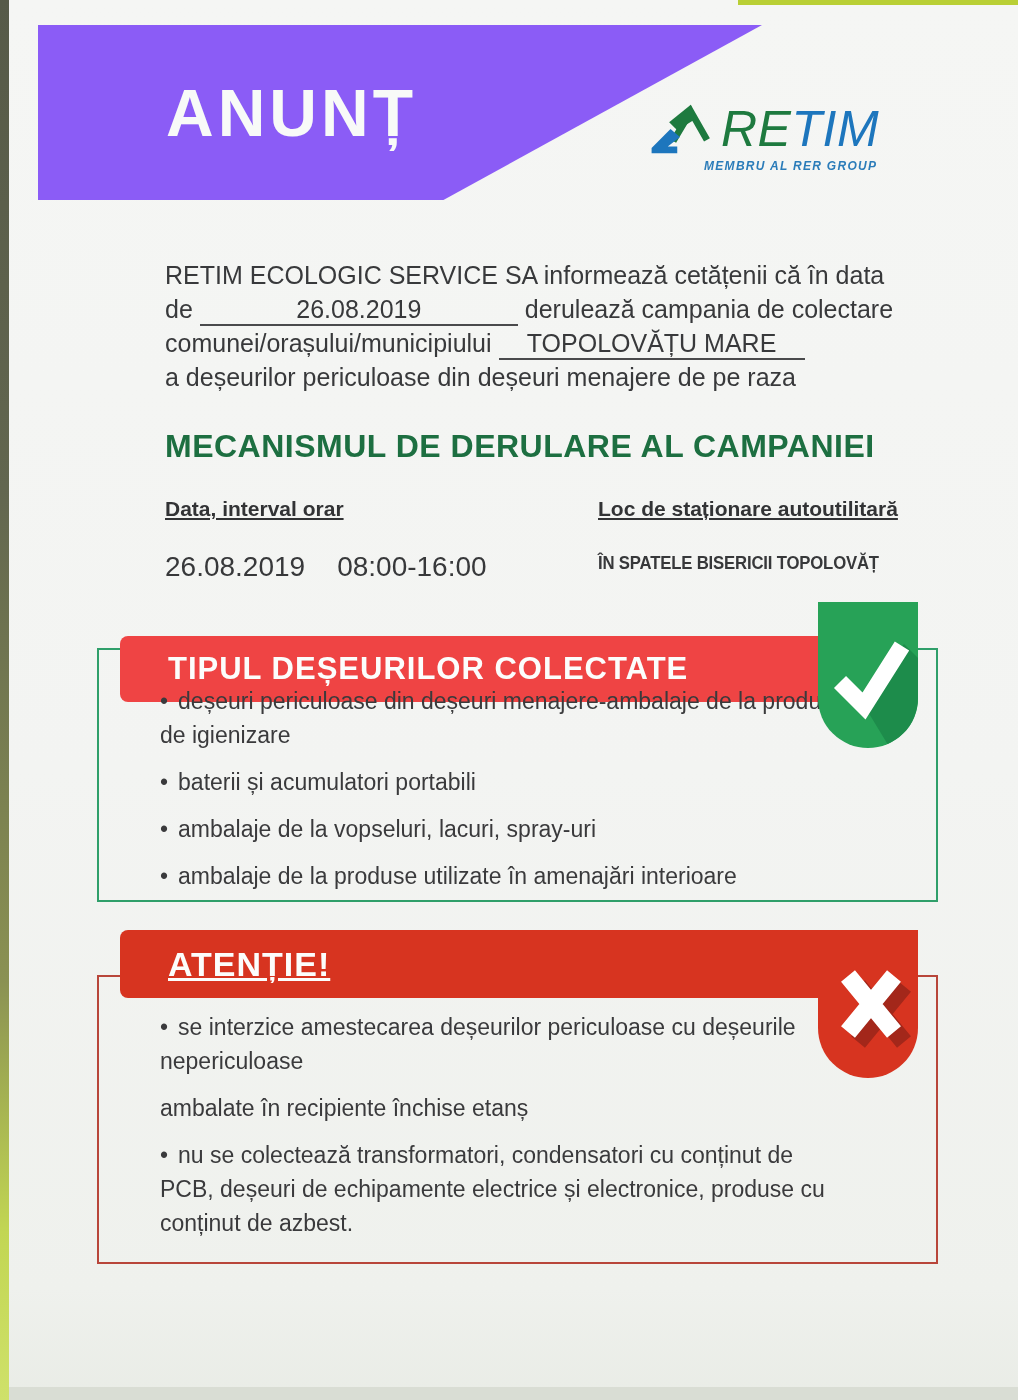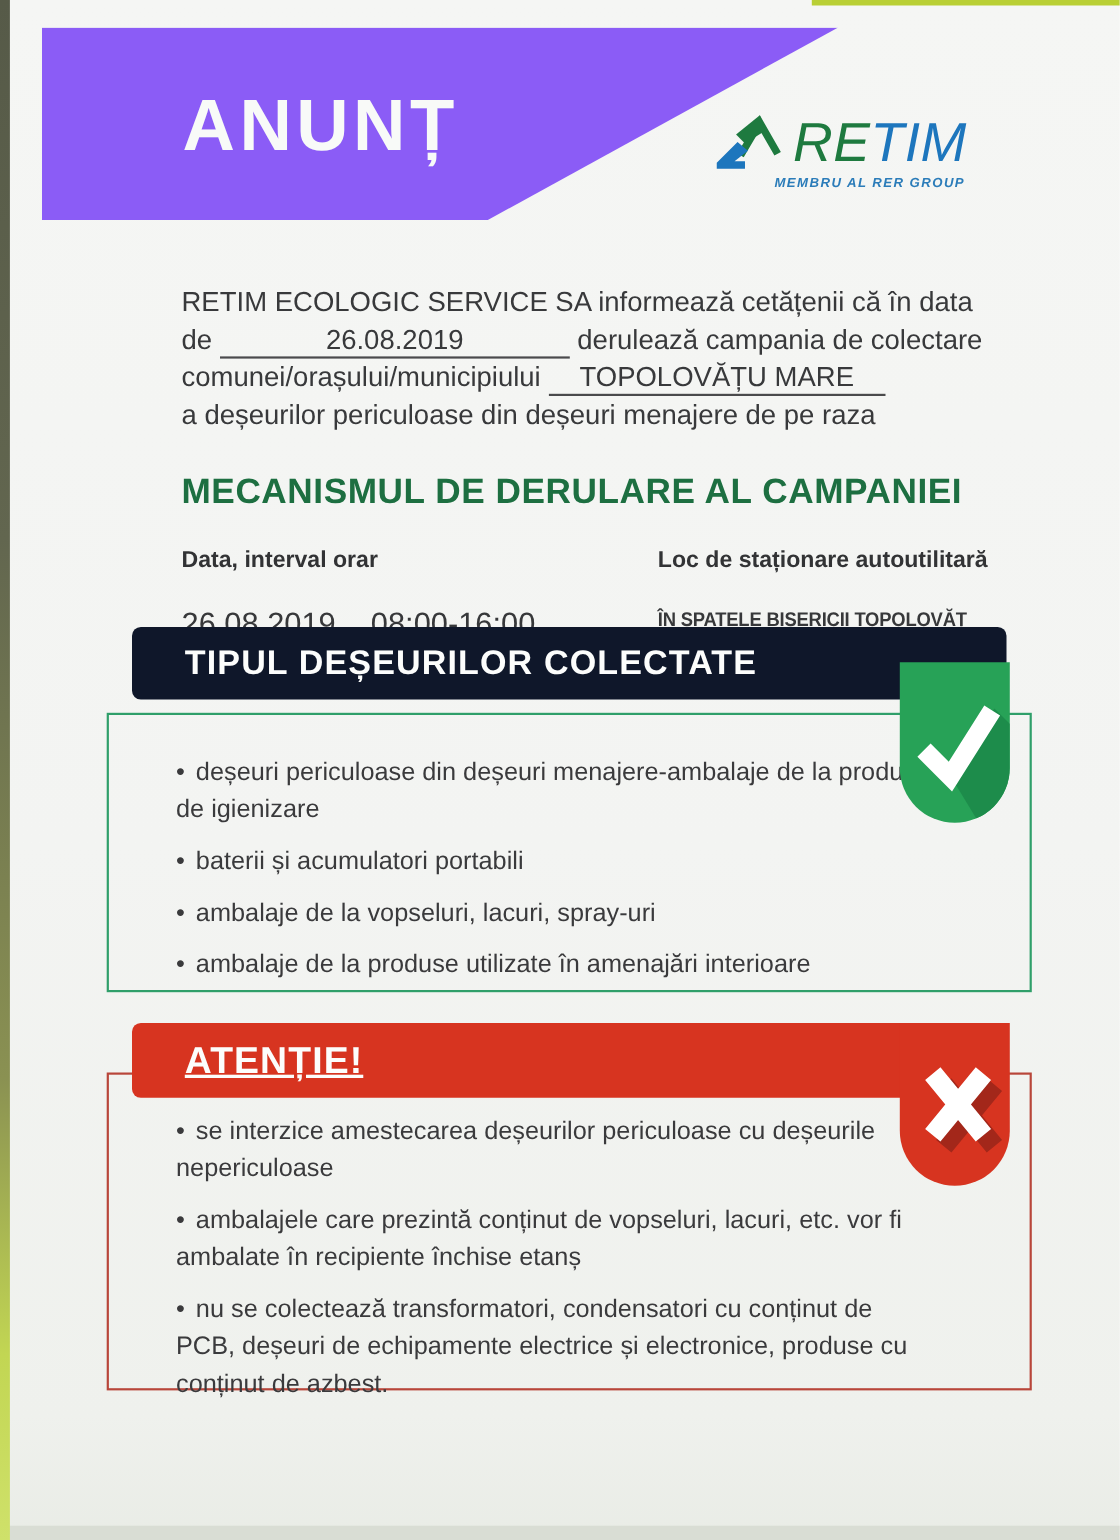--- a/index.html
+++ b/index.html
@@ -35,36 +35,36 @@
     color:#38393b;font-weight:500;}
   .intro-line{white-space:nowrap;}
   .blank{display:inline-block;text-align:center;border-bottom:2px solid #4a4a4c;line-height:29px;
     vertical-align:bottom;}
   .blank-date{width:318px;margin:0 7px;}
   .blank-loc{width:306px;margin-left:7px;}
 
   
   .mech-heading{position:absolute;left:165px;top:428px;margin:0;font-size:32px;font-weight:bold;
     color:#1d6f41;letter-spacing:0.5px;white-space:nowrap;}
-  .col-header{position:absolute;top:497px;font-size:21px;font-weight:bold;color:#323335;white-space:nowrap;}
+  .col-header{position:absolute;top:497px;font-size:21px;font-weight:bold;color:#323335;white-space:nowrap;text-decoration:underline;}
   .col-header.c1{left:165px;}
   .col-header.c2{left:598px;}
   .col-value{position:absolute;font-size:28px;color:#37383a;white-space:nowrap;}
   .col-value.c1{left:165px;top:551px;}
   .col-value.c1 .hours{margin-left:32px;}
   .col-value.c2{left:598px;top:553px;font-size:18px;font-weight:600;letter-spacing:-0.2px;
     transform:scaleX(0.93);transform-origin:left;}
 
   
   .sec-box{position:absolute;box-sizing:border-box;z-index:1;background:transparent;}
   .green-box{left:97px;top:648px;width:841px;height:254px;border:2px solid #2f9f6a;}
   .red-box{left:97px;top:975px;width:841px;height:289px;border:2px solid #b8463a;}
 
   .bar{position:absolute;z-index:2;border-radius:8px;}
-  .green-bar{left:120px;top:570px;width:795px;height:66px;background:#0f172a;}
+  .green-bar{left:120px;top:636px;width:795px;height:66px;background:#ef4444;}
   .red-bar{left:120px;top:930px;width:795px;height:68px;background:#d73420;}
   .bar-title{padding-left:48px;font-weight:bold;color:#fcfdfc;white-space:nowrap;}
   .green-bar .bar-title{line-height:66px;font-size:31px;letter-spacing:1px;}
   .red-bar .bar-title{line-height:68px;font-size:34px;letter-spacing:1px;text-decoration:underline;}
 
   .badge{position:absolute;z-index:3;overflow:hidden;border-radius:0 0 50px 50px;}
   .green-badge{left:818px;top:602px;width:100px;height:146px;background:#27a257;}
   .red-badge{left:818px;top:930px;width:100px;height:148px;background:#d73420;}
   .badge svg{display:block;width:100%;height:100%;}
 
@@ -163,21 +163,20 @@
       <path d="M30,46 L76,102 M76,46 L30,102" fill="none" stroke="#ffffff" stroke-width="18"></path>
     </svg>
   </div>
   <ul class="bullets red-bullets">
     <li>
       <div class="bl l1">se interzice amestecarea deșeurilor periculoase cu deșeurile</div>
       <div class="bl cont">nepericuloase</div>
 
     </li>
     <li>
-      <div class="bl l1">ambalajele care prezintă conținut de vopseluri, lacuri, etc. vor fi</div>
       <div class="bl cont">ambalate în recipiente închise etanș</div>
 
     </li>
     <li>
       <div class="bl l1">nu se colectează transformatori, condensatori cu conținut de</div>
       <div class="bl cont">PCB, deșeuri de echipamente electrice și electronice, produse cu</div>
       <div class="bl cont">conținut de azbest.</div>
     </li>
   </ul>
 

